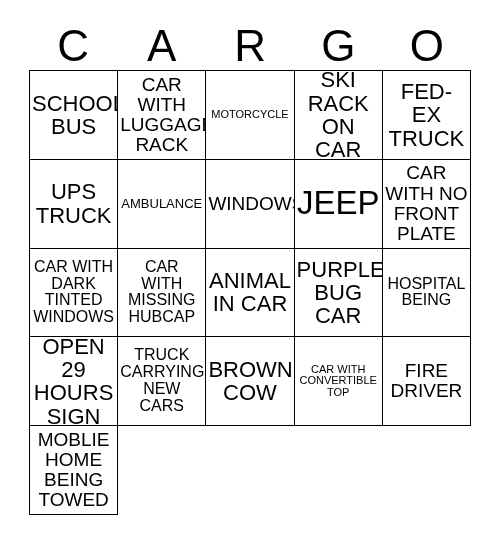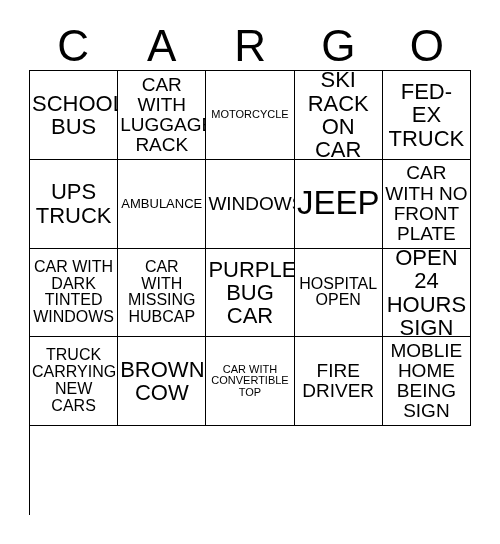--- a/index.html
+++ b/index.html
@@ -150,31 +150,35 @@
 TINTED
 WINDOWS</span>
       </div>
     <div class="cell fs-sm">
         <span class="cell-text">CAR
 WITH
 MISSING
 HUBCAP</span>
       </div>
 
+    <div class="cell fs-lg">
+        <span class="cell-text">ANIMAL
+IN CAR</span>
+      </div>
     <div class="cell fs-xl">
         <span class="cell-text">PURPLE
 BUG
 CAR</span>
       </div>
     <div class="cell fs-sm">
         <span class="cell-text">HOSPITAL
-OPEN</span>
+BEING</span>
       </div>
     <div class="cell fs-lg">
-        <span class="cell-text">OPEN 24
+        <span class="cell-text">OPEN 29
 HOURS
 SIGN</span>
       </div>
     <div class="cell fs-sm">
         <span class="cell-text">TRUCK
 CARRYING
 NEW
 CARS</span>
       </div>
 
@@ -188,17 +192,17 @@
 TOP</span>
       </div>
     <div class="cell fs-md">
         <span class="cell-text">FIRE
 DRIVER</span>
       </div>
     <div class="cell fs-md">
         <span class="cell-text">MOBLIE
 HOME
 BEING
-SIGN</span>
+TOWED</span>
       </div>
   </div>
 
 </div>
 
 </body></html>

